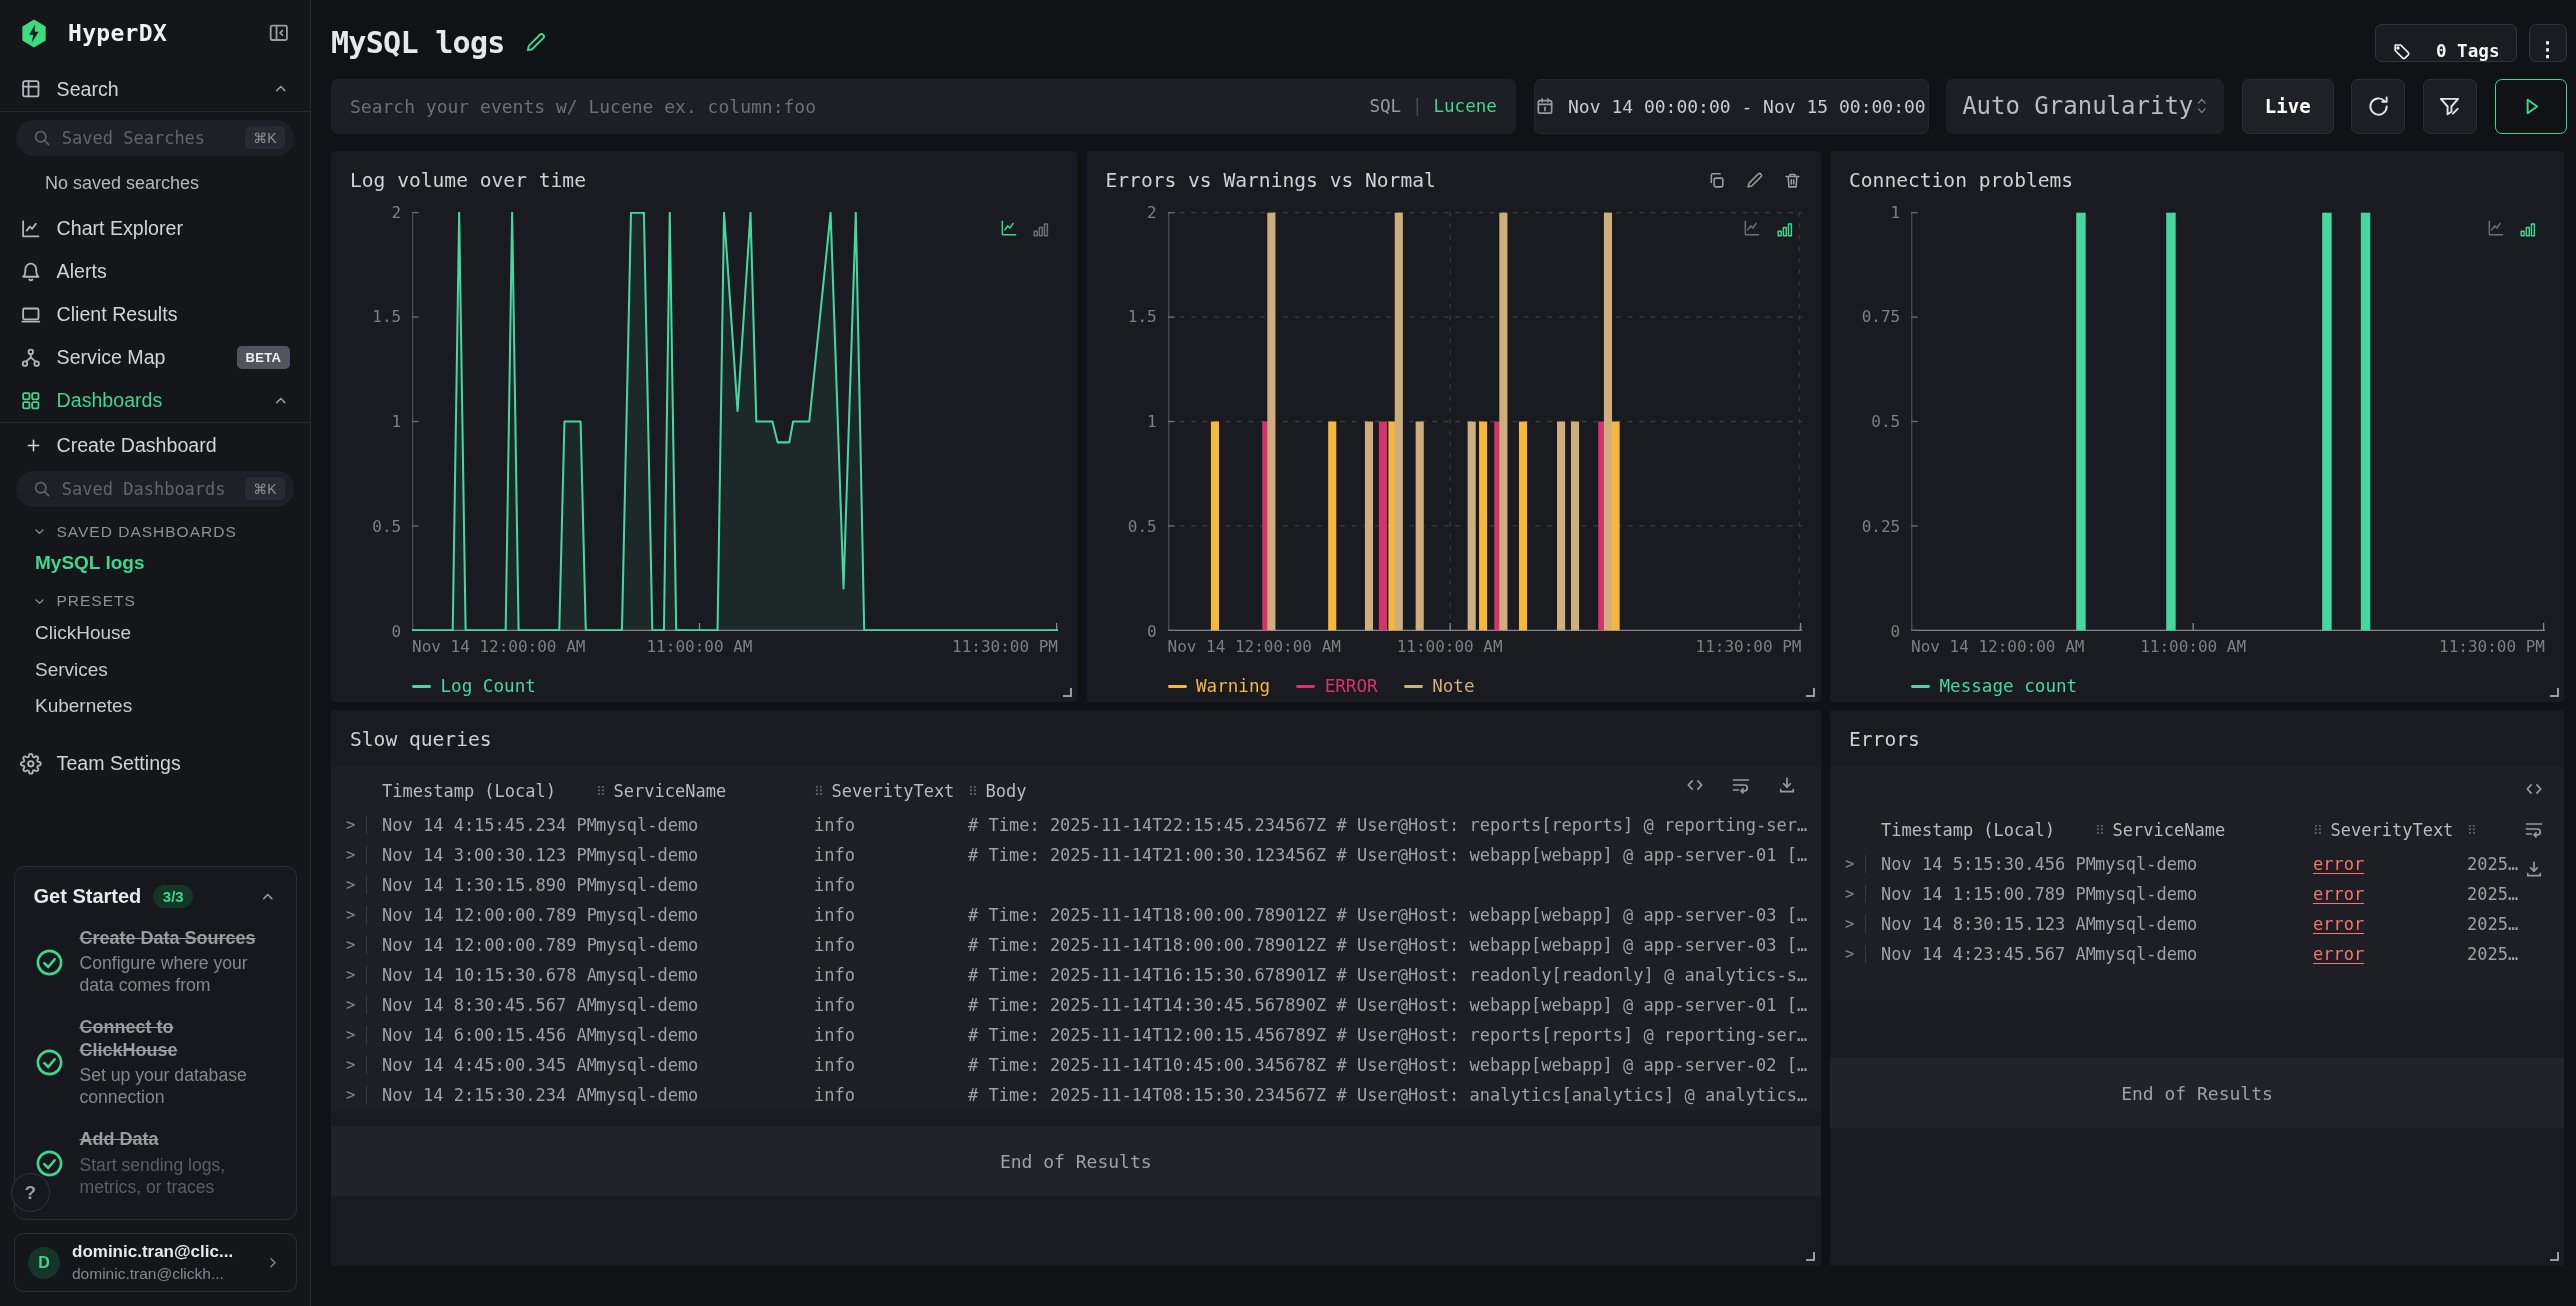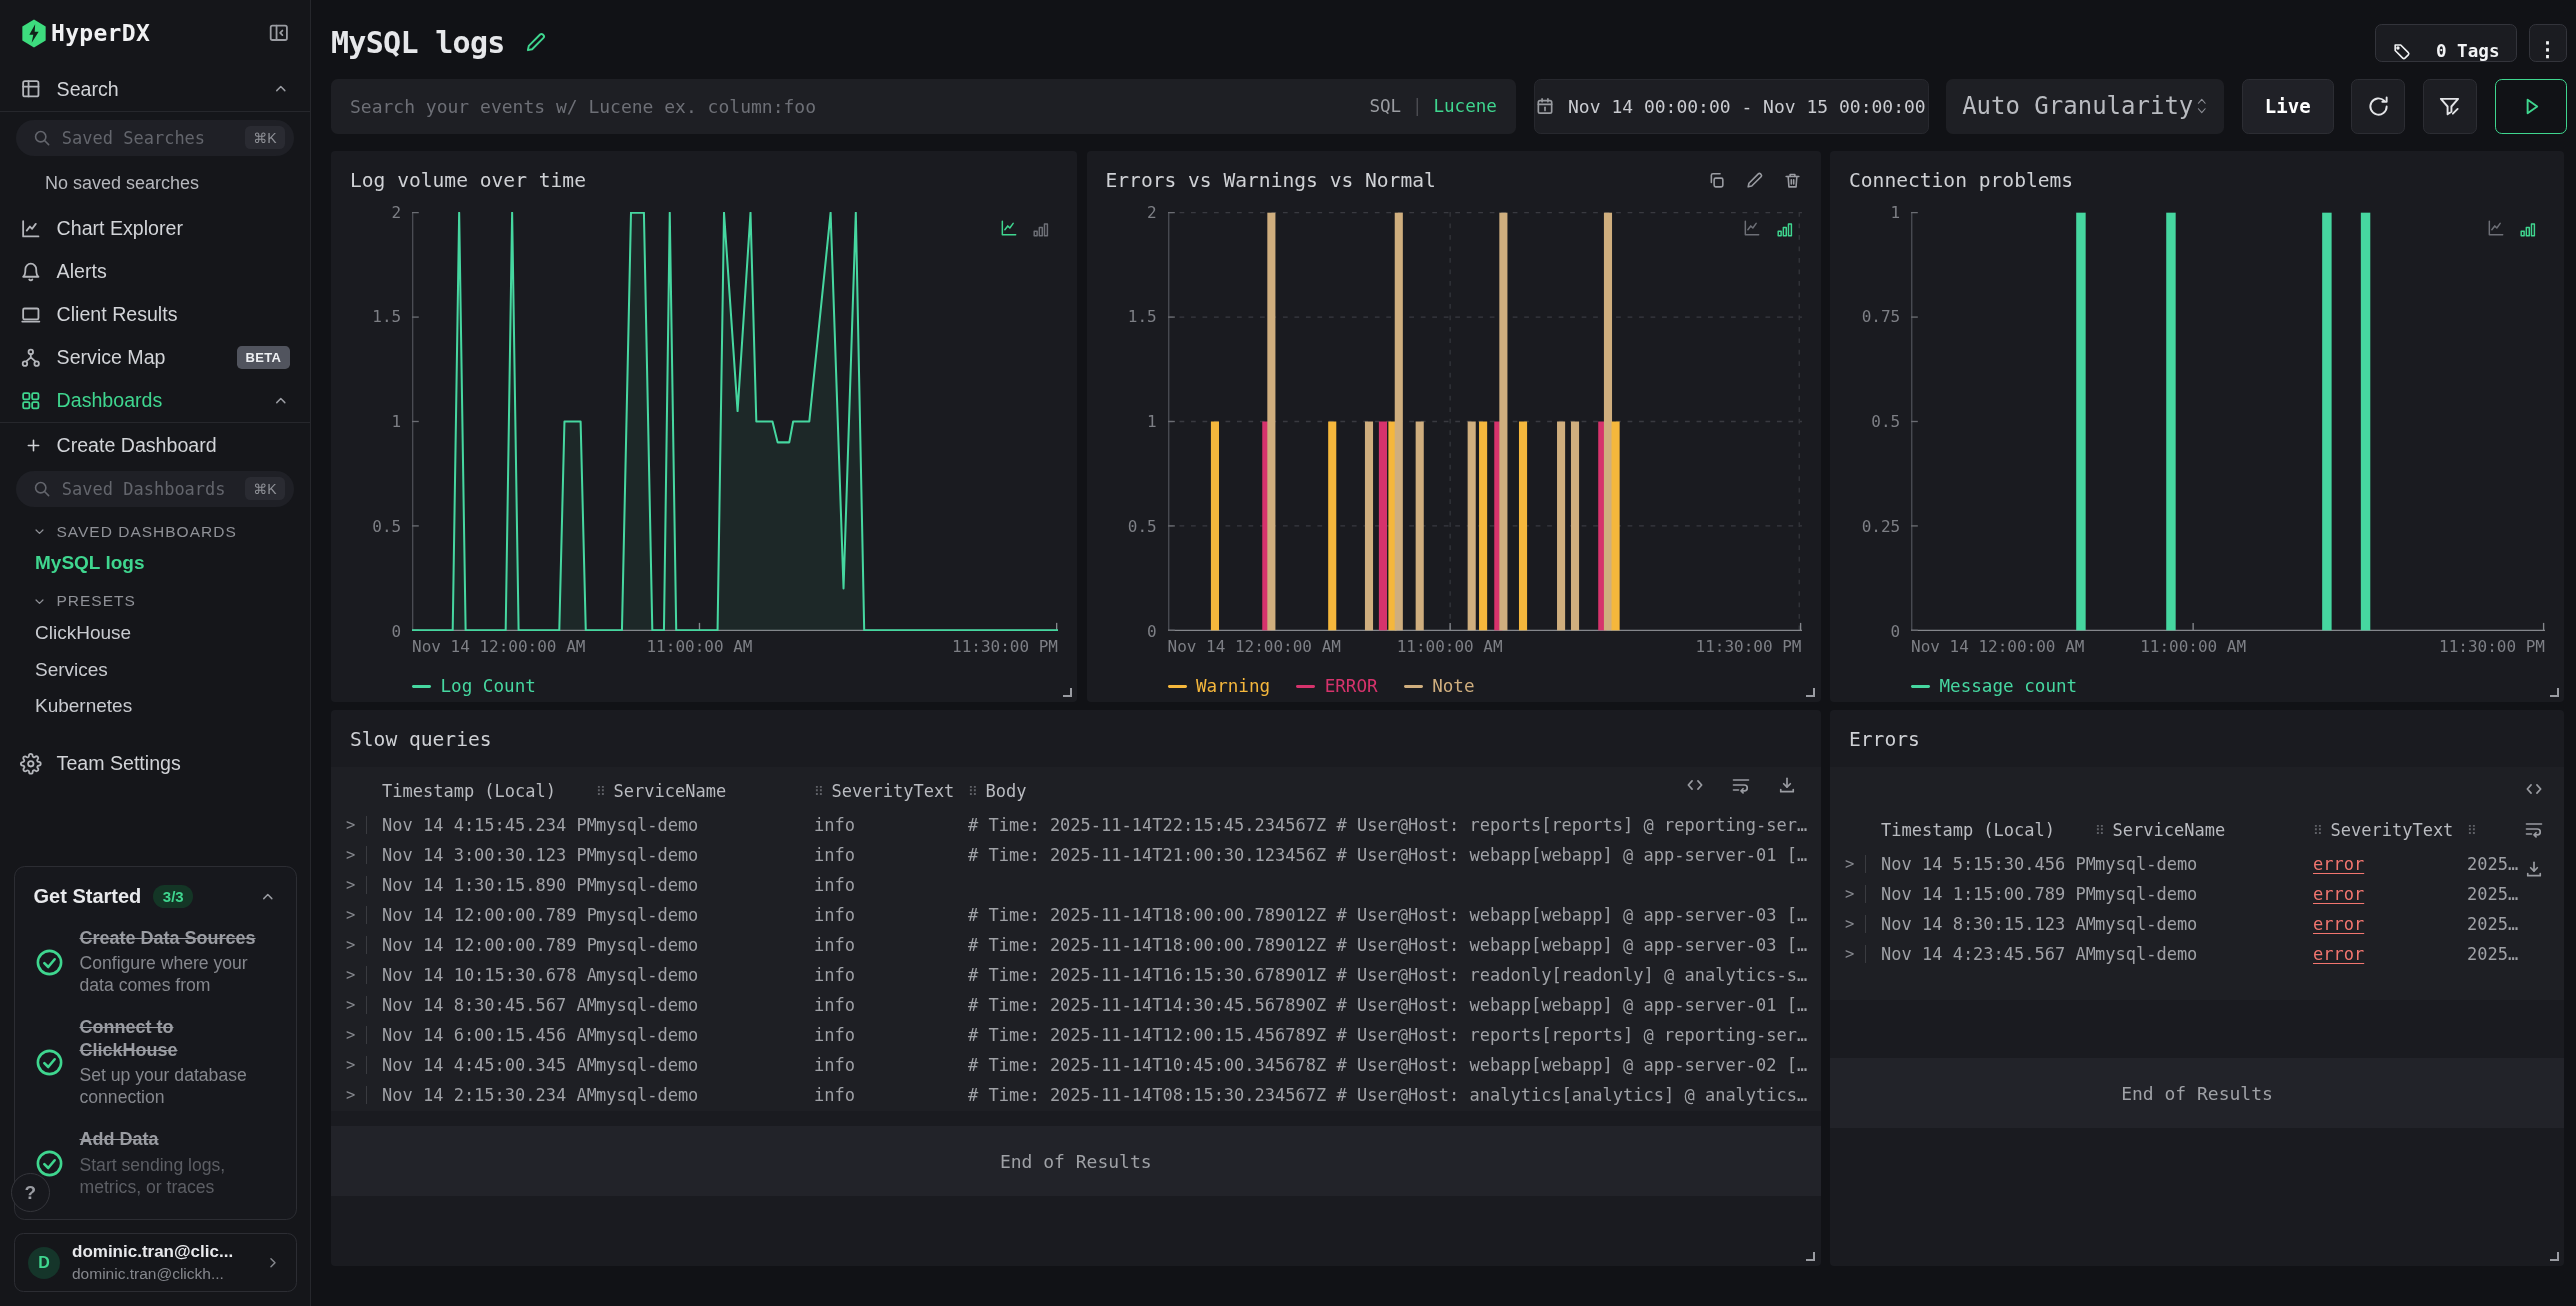--- a/index.html
+++ b/index.html
@@ -12,21 +12,21 @@
   svg { display:block; }
   .ic { stroke:currentColor; fill:none; stroke-width:2; stroke-linecap:round; stroke-linejoin:round; }
 
   
   .sidebar {
     width:311px; min-width:311px; height:100%;
     background:#15161a; border-right:0.7px solid #26272c;
     display:flex; flex-direction:column; position:relative;
     font-family:"Liberation Sans", sans-serif;
   }
-  .side-head { display:flex; align-items:center; gap:3px; padding:17.6px 20px 19px; }
+  .side-head { display:flex; align-items:center; gap:20px; padding:17.6px 20px 19px; }
   .logo-text { font-family:"DejaVu Sans Mono",monospace; font-weight:bold; font-size:23px; color:#f0f1f3; letter-spacing:0.3px; }
   .collapse-btn { margin-left:auto; color:#9a9ca2; cursor:pointer; }
   .side-item { display:flex; align-items:center; gap:15px; padding:10px 20px; font-size:19.6px; color:#d2d4d8; cursor:pointer; }
   .side-item .nav-ic { color:#b4b6bb; display:flex; }
   .side-item.active, .side-item.active .nav-ic { color:#3fd68f; }
   .side-item .chev { margin-left:auto; color:#9a9ca2; }
   .side-divider { border-bottom:0.7px solid #26272c; }
   .pill-input { margin:8px 16px 5.4px; background:#1f2026; border-radius:19px; height:36px; display:flex; align-items:center; gap:10.8px; padding:0 9.5px 0 16px; color:#63656c; }
   .pill-input input { flex:1; background:transparent; border:none; outline:none; color:#c9cbd0; font-family:"DejaVu Sans Mono",monospace; font-size:17px; min-width:0; }
   .pill-input input::placeholder { color:#63656c; }

